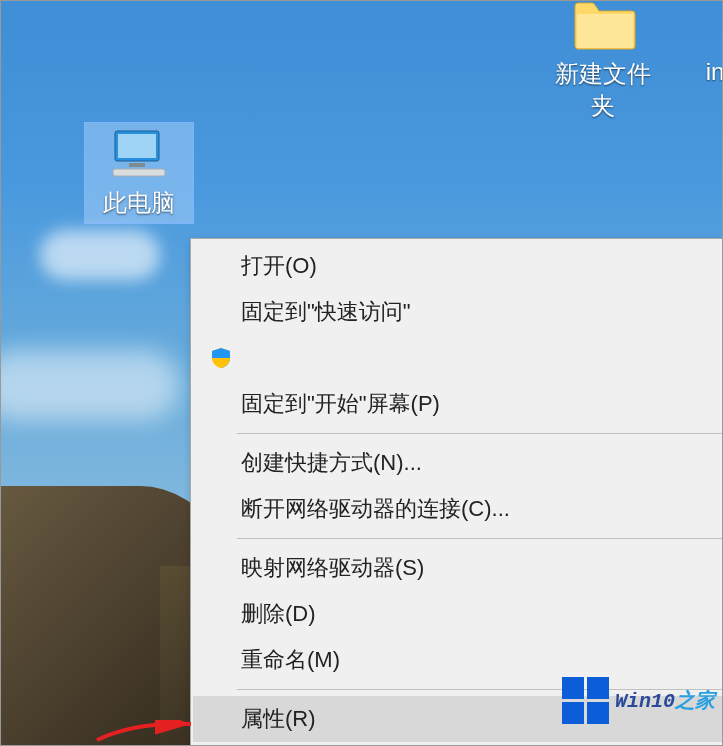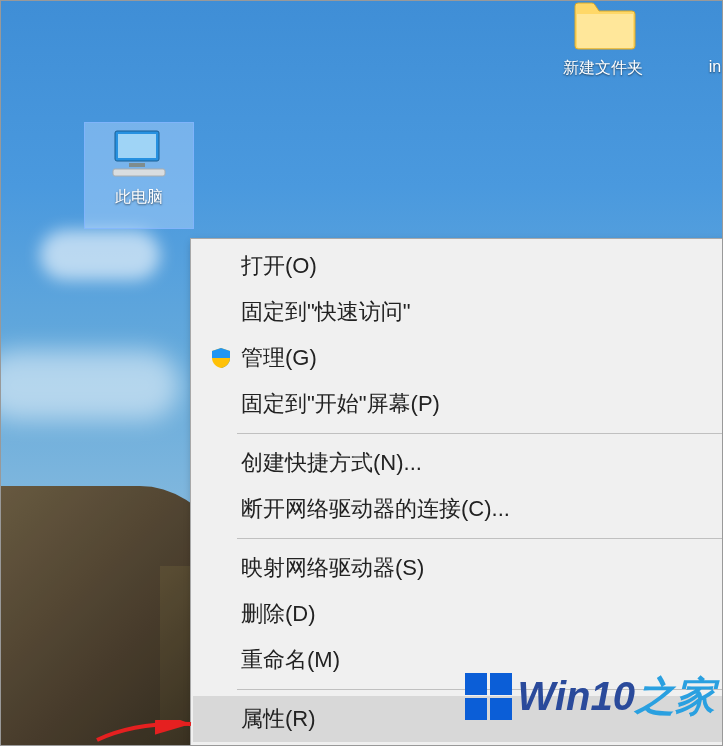--- a/index.html
+++ b/index.html
@@ -34,34 +34,34 @@
     border-top-right-radius: 80px 120px;
     filter: brightness(0.85);
   }
 
   
   .desktop-icon {
     position: absolute;
     width: 100px;
     text-align: center;
     color: #fff;
-    font-size: 16px;
+    font-size: 24px;
     text-shadow: 0 1px 2px rgba(0,0,0,0.6);
     cursor: pointer;
   }
   .desktop-icon .icon-box {
     width: 60px;
     height: 50px;
     margin: 0 auto 8px;
     position: relative;
   }
   .desktop-icon.selected {
     background: rgba(180, 215, 255, 0.45);
     border: 1px solid rgba(130,180,255,0.8);
-    padding: 6px 4px 20px;
+    padding: 6px 4px 4px;
     width: 100px;
   }
   .pc-icon svg { width: 60px; height: 50px; }
   .folder-icon svg { width: 64px; height: 50px; }
 
   
   .context-menu {
     position: absolute;
     top: 238px;
     left: 190px;
@@ -121,23 +121,24 @@
   }
   .watermark .flag {
     display: grid;
     grid-template-columns: 22px 22px;
     grid-template-rows: 22px 22px;
     gap: 3px;
     margin-right: 6px;
   }
   .watermark .flag div { background: #0b5ed7; }
   .watermark .text-main {
-    font-size: 40px;
+    font-size: 20px;
     font-weight: 600;
     font-style: italic;
+    font-family: Liberation Mono, monospace;
   }
   .watermark .text-main .zhi { color: #2aa0e0; }
 
   .frame-border { position:absolute; inset:0; border:1px solid #999; pointer-events:none; }
 </style>
 </head>
 <body>
 
 <div class="desktop">
 
@@ -184,21 +185,20 @@
     </div>
     <div class="menu-item">
       <span class="menu-icon shield">
         <svg viewBox="0 0 24 24">
           <path d="M12 2 L21 5 V12 C21 17 17 21 12 22 C7 21 3 17 3 12 V5 Z" fill="#ffc107"></path>
           <path d="M12 2 L21 5 V12 C21 17 17 21 12 22 L12 2 Z" fill="#2196f3"></path>
           <path d="M12 2 L3 5 V12 L12 12 Z" fill="#2196f3"></path>
           <path d="M12 12 L21 12 V12 C21 17 17 21 12 22 Z" fill="#ffc107"></path>
         </svg>
       </span>
-      <span class="menu-label">管理(G)</span>
     </div>
     <div class="menu-item">
       <span class="menu-icon"></span>
       <span class="menu-label">固定到"开始"屏幕(P)</span>
     </div>
 
     <div class="menu-sep"></div>
 
     <div class="menu-item">
       <span class="menu-icon"></span>

